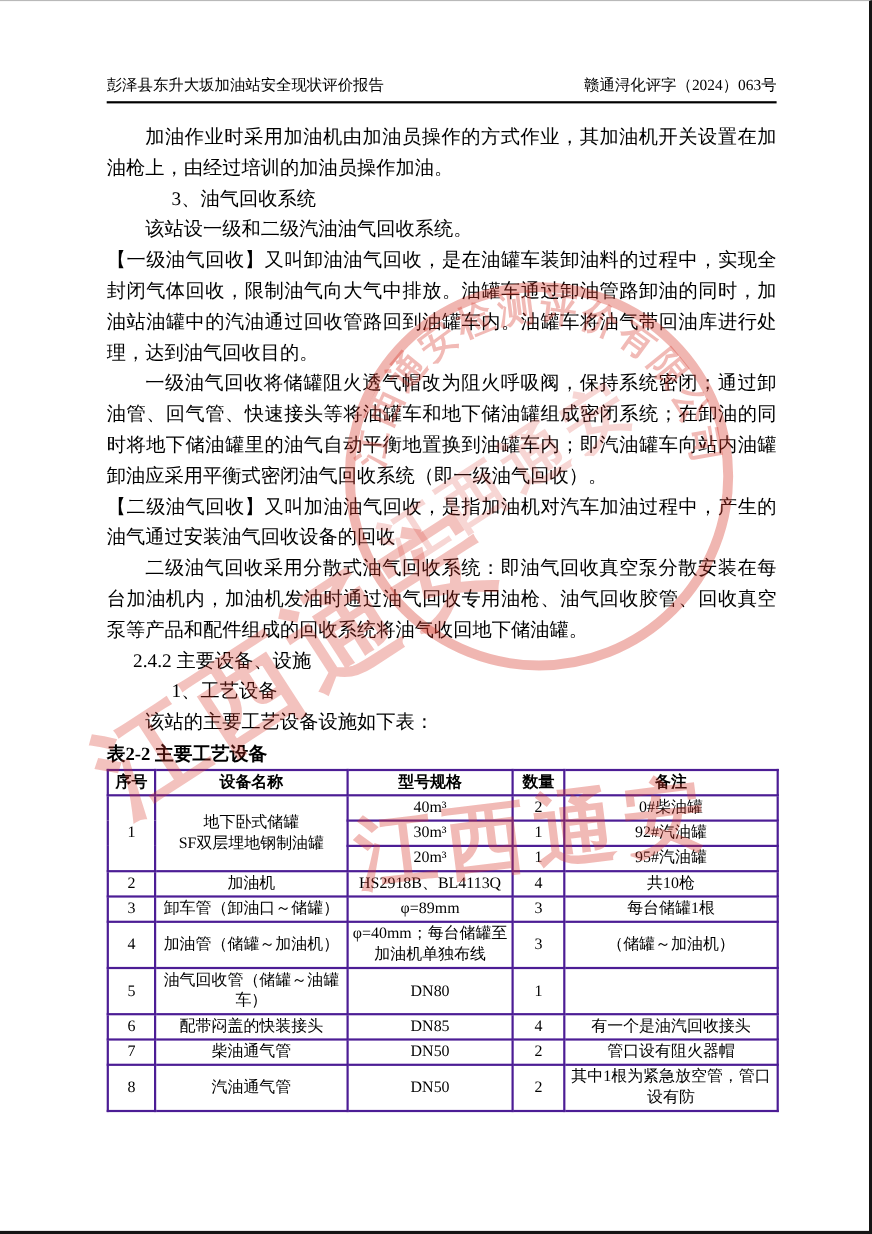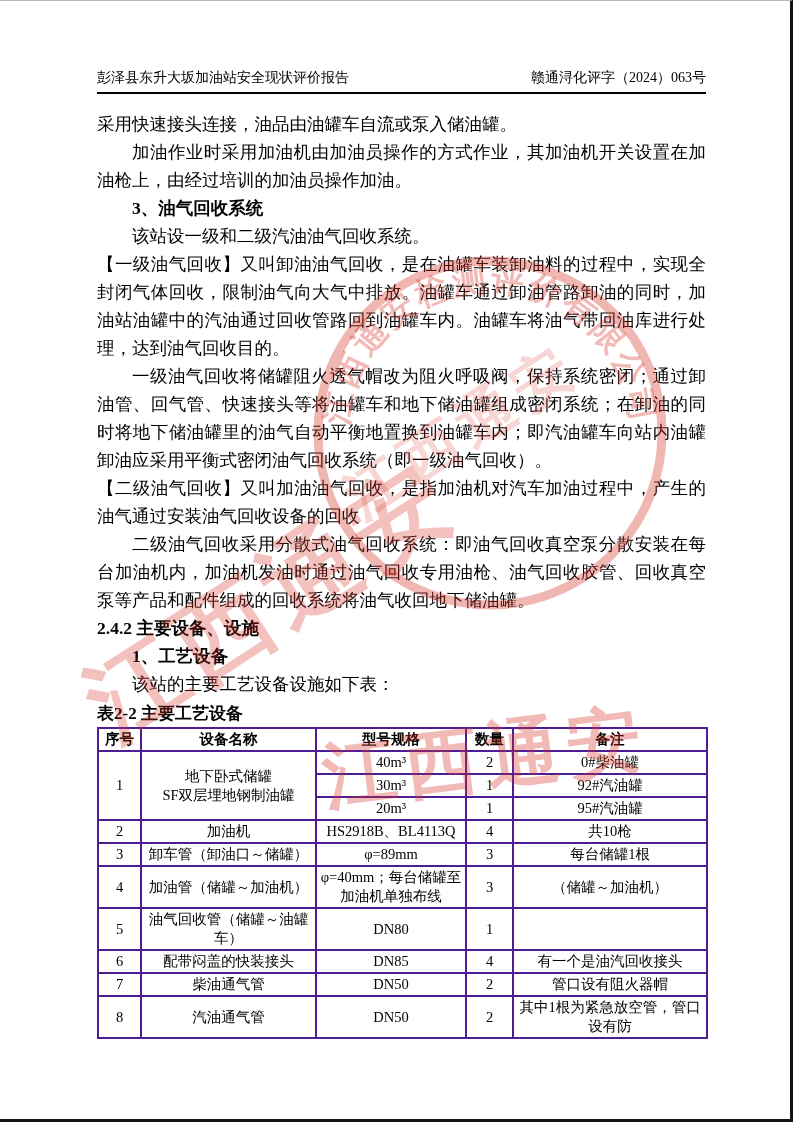--- a/index.html
+++ b/index.html
@@ -30,21 +30,21 @@
     border-bottom:2px solid #000;
   }
   .body-text{margin-top:16px;}
   .para{
     margin:0;
     font-size:17.5px;
     line-height:28px;
     text-align:justify;
   }
   .para.indent{text-indent:2em;}
-  .para.bold{font-weight:bold;}
+  .para.bold{font-weight:normal;margin-left:24px;}
   .table-title{
     margin:4px 0 2px 0;
     font-size:17px;
     font-weight:bold;
     text-align:left;
   }
   table.equip{
     width:100%;
     border-collapse:collapse;
     table-layout:fixed;
@@ -115,21 +115,20 @@
   <div class="wm wm-text wm-text-3">江西通安</div>
 
   <div class="content">
 
     <div class="doc-header">
       <span>彭泽县东升大坂加油站安全现状评价报告</span>
       <span>赣通浔化评字（2024）063号</span>
     </div>
 
     <div class="body-text" id="paragraphs">
-        <p class="para">采用快速接头连接，油品由油罐车自流或泵入储油罐。</p>
         <p class="para indent">加油作业时采用加油机由加油员操作的方式作业，其加油机开关设置在加油枪上，由经过培训的加油员操作加油。</p>
         <p class="para indent bold">3、油气回收系统</p>
         <p class="para indent">该站设一级和二级汽油油气回收系统。</p>
         <p class="para">【一级油气回收】又叫卸油油气回收，是在油罐车装卸油料的过程中，实现全封闭气体回收，限制油气向大气中排放。油罐车通过卸油管路卸油的同时，加油站油罐中的汽油通过回收管路回到油罐车内。油罐车将油气带回油库进行处理，达到油气回收目的。</p>
         <p class="para indent">一级油气回收将储罐阻火透气帽改为阻火呼吸阀，保持系统密闭；通过卸油管、回气管、快速接头等将油罐车和地下储油罐组成密闭系统；在卸油的同时将地下储油罐里的油气自动平衡地置换到油罐车内；即汽油罐车向站内油罐卸油应采用平衡式密闭油气回收系统（即一级油气回收）。</p>
         <p class="para">【二级油气回收】又叫加油油气回收，是指加油机对汽车加油过程中，产生的油气通过安装油气回收设备的回收</p>
         <p class="para indent">二级油气回收采用分散式油气回收系统：即油气回收真空泵分散安装在每台加油机内，加油机发油时通过油气回收专用油枪、油气回收胶管、回收真空泵等产品和配件组成的回收系统将油气收回地下储油罐。</p>
         <p class="para bold">2.4.2 主要设备、设施</p>
         <p class="para indent bold">1、工艺设备</p>
         <p class="para indent">该站的主要工艺设备设施如下表：</p>

